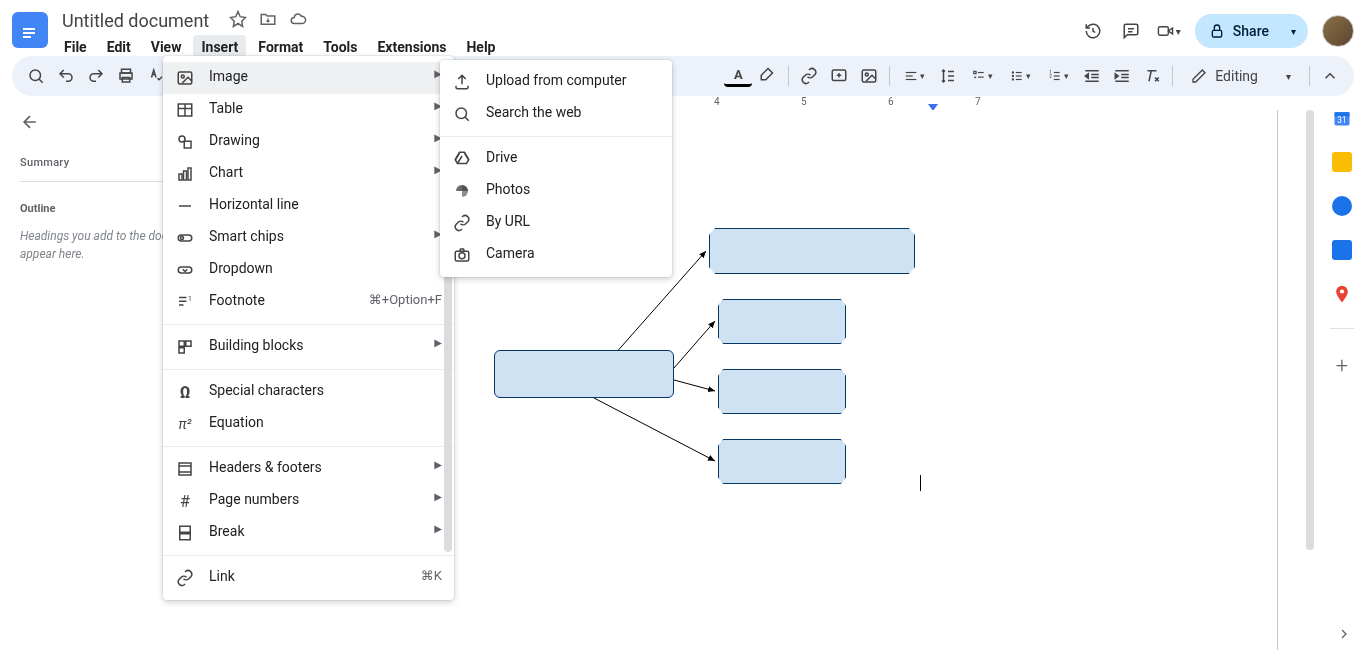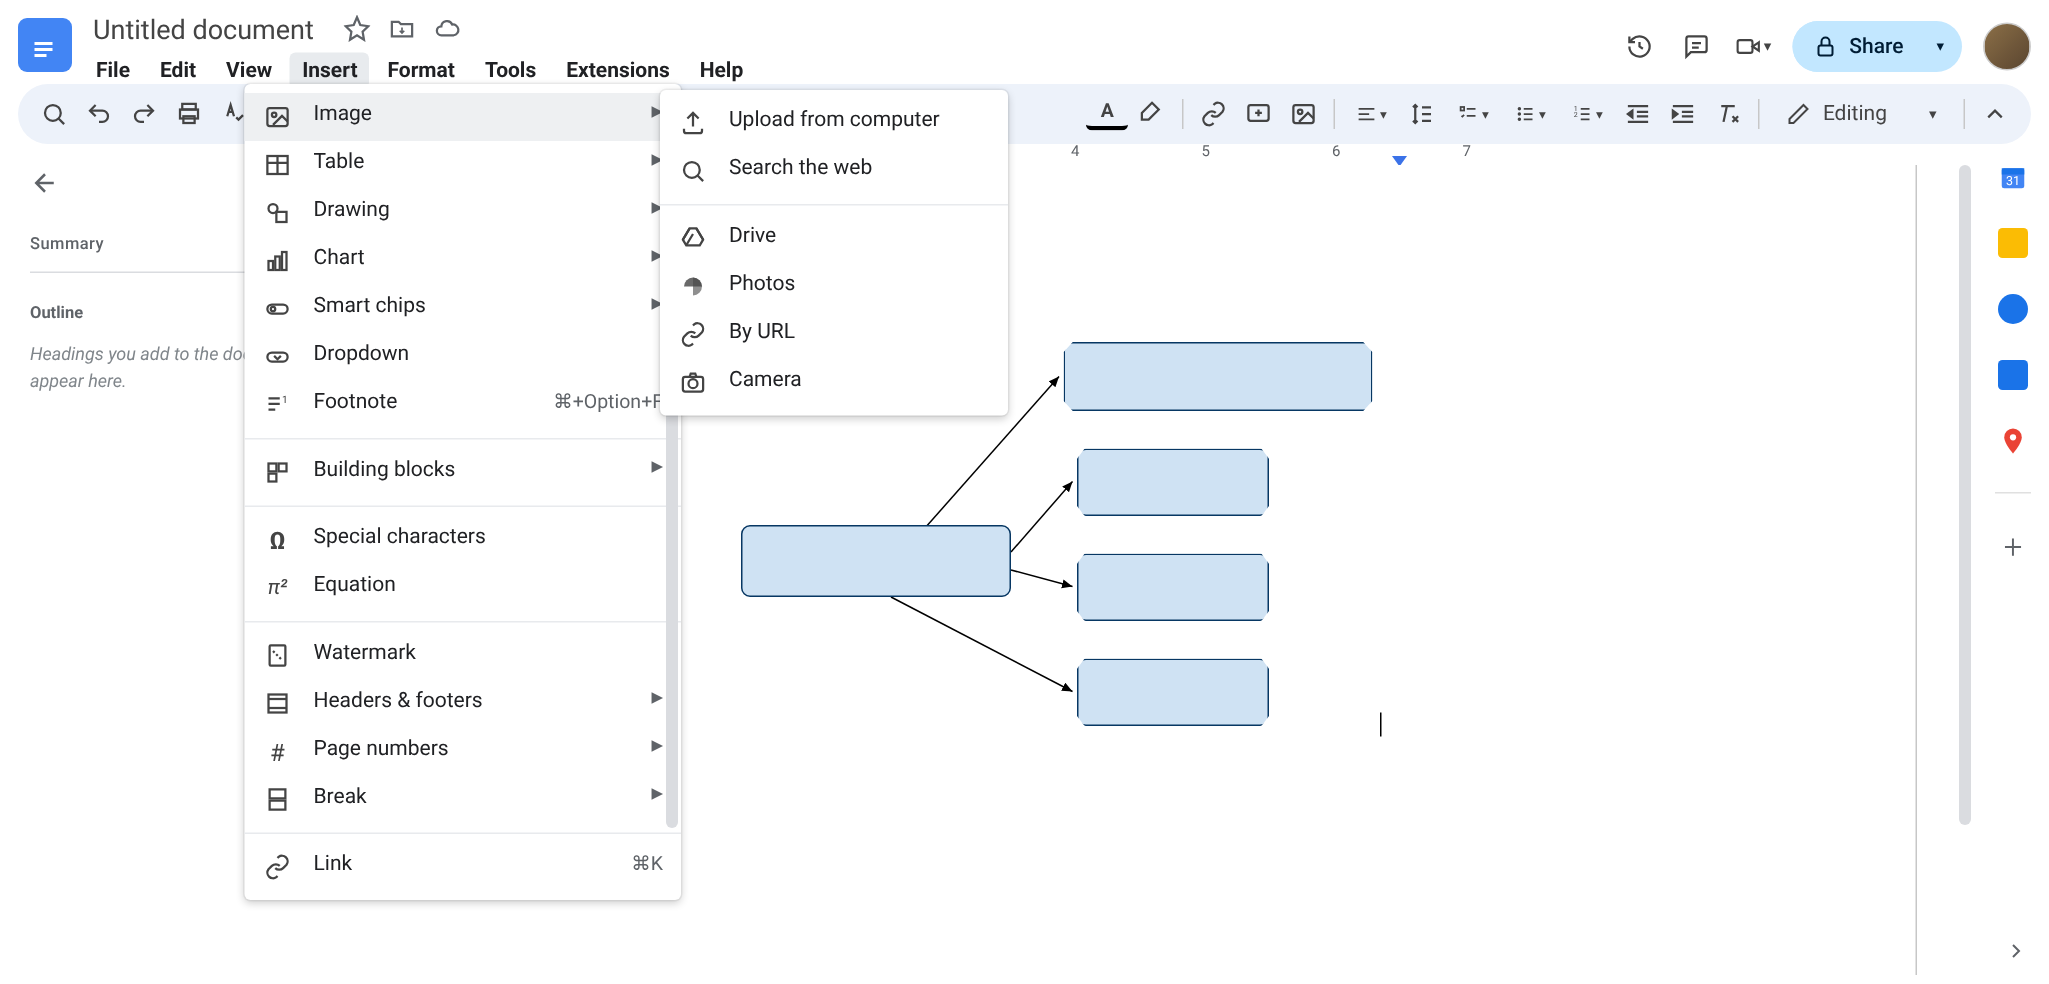--- a/index.html
+++ b/index.html
@@ -422,20 +422,28 @@
           <rect x="10" y="8" width="4" height="12"></rect>
           <rect x="16" y="4" width="4" height="16"></rect>
         </svg>
       </span>
     <span>Chart</span>
     <span class="dd-arrow">▶</span>
   </div>
   <div class="dd-item">
     <span class="dd-icon">
         <svg class="ico" viewBox="0 0 24 24" fill="none" stroke="#444" stroke-width="2">
+          <line x1="4" y1="12" x2="20" y2="12"></line>
+        </svg>
+      </span>
+    <span>Horizontal line</span>
+  </div>
+  <div class="dd-item">
+    <span class="dd-icon">
+        <svg class="ico" viewBox="0 0 24 24" fill="none" stroke="#444" stroke-width="2">
           <rect x="3" y="8" width="18" height="8" rx="4"></rect>
           <circle cx="8" cy="12" r="2"></circle>
         </svg>
       </span>
     <span>Smart chips</span>
     <span class="dd-arrow">▶</span>
   </div>
   <div class="dd-item">
     <span class="dd-icon">
         <svg class="ico" viewBox="0 0 24 24" fill="none" stroke="#444" stroke-width="2">
@@ -475,29 +483,20 @@
     <span>Special characters</span>
   </div>
   <div class="dd-item">
     <span class="dd-icon" style="font-size:14px;font-style:italic">π²</span>
     <span>Equation</span>
   </div>
   <hr class="dd-sep">
   <div class="dd-item">
     <span class="dd-icon">
         <svg class="ico" viewBox="0 0 24 24" fill="none" stroke="#444" stroke-width="2">
-          <rect x="5" y="3" width="14" height="18" rx="1"></rect>
-          <line x1="8" y1="8" x2="16" y2="16" stroke-dasharray="2"></line>
-        </svg>
-      </span>
-    <span>Watermark</span>
-  </div>
-  <div class="dd-item">
-    <span class="dd-icon">
-        <svg class="ico" viewBox="0 0 24 24" fill="none" stroke="#444" stroke-width="2">
           <rect x="4" y="4" width="16" height="16"></rect>
           <line x1="4" y1="8" x2="20" y2="8"></line>
           <line x1="4" y1="16" x2="20" y2="16"></line>
         </svg>
       </span>
     <span>Headers &amp; footers</span>
     <span class="dd-arrow">▶</span>
   </div>
   <div class="dd-item">
     <span class="dd-icon" style="font-size:16px">#</span>

